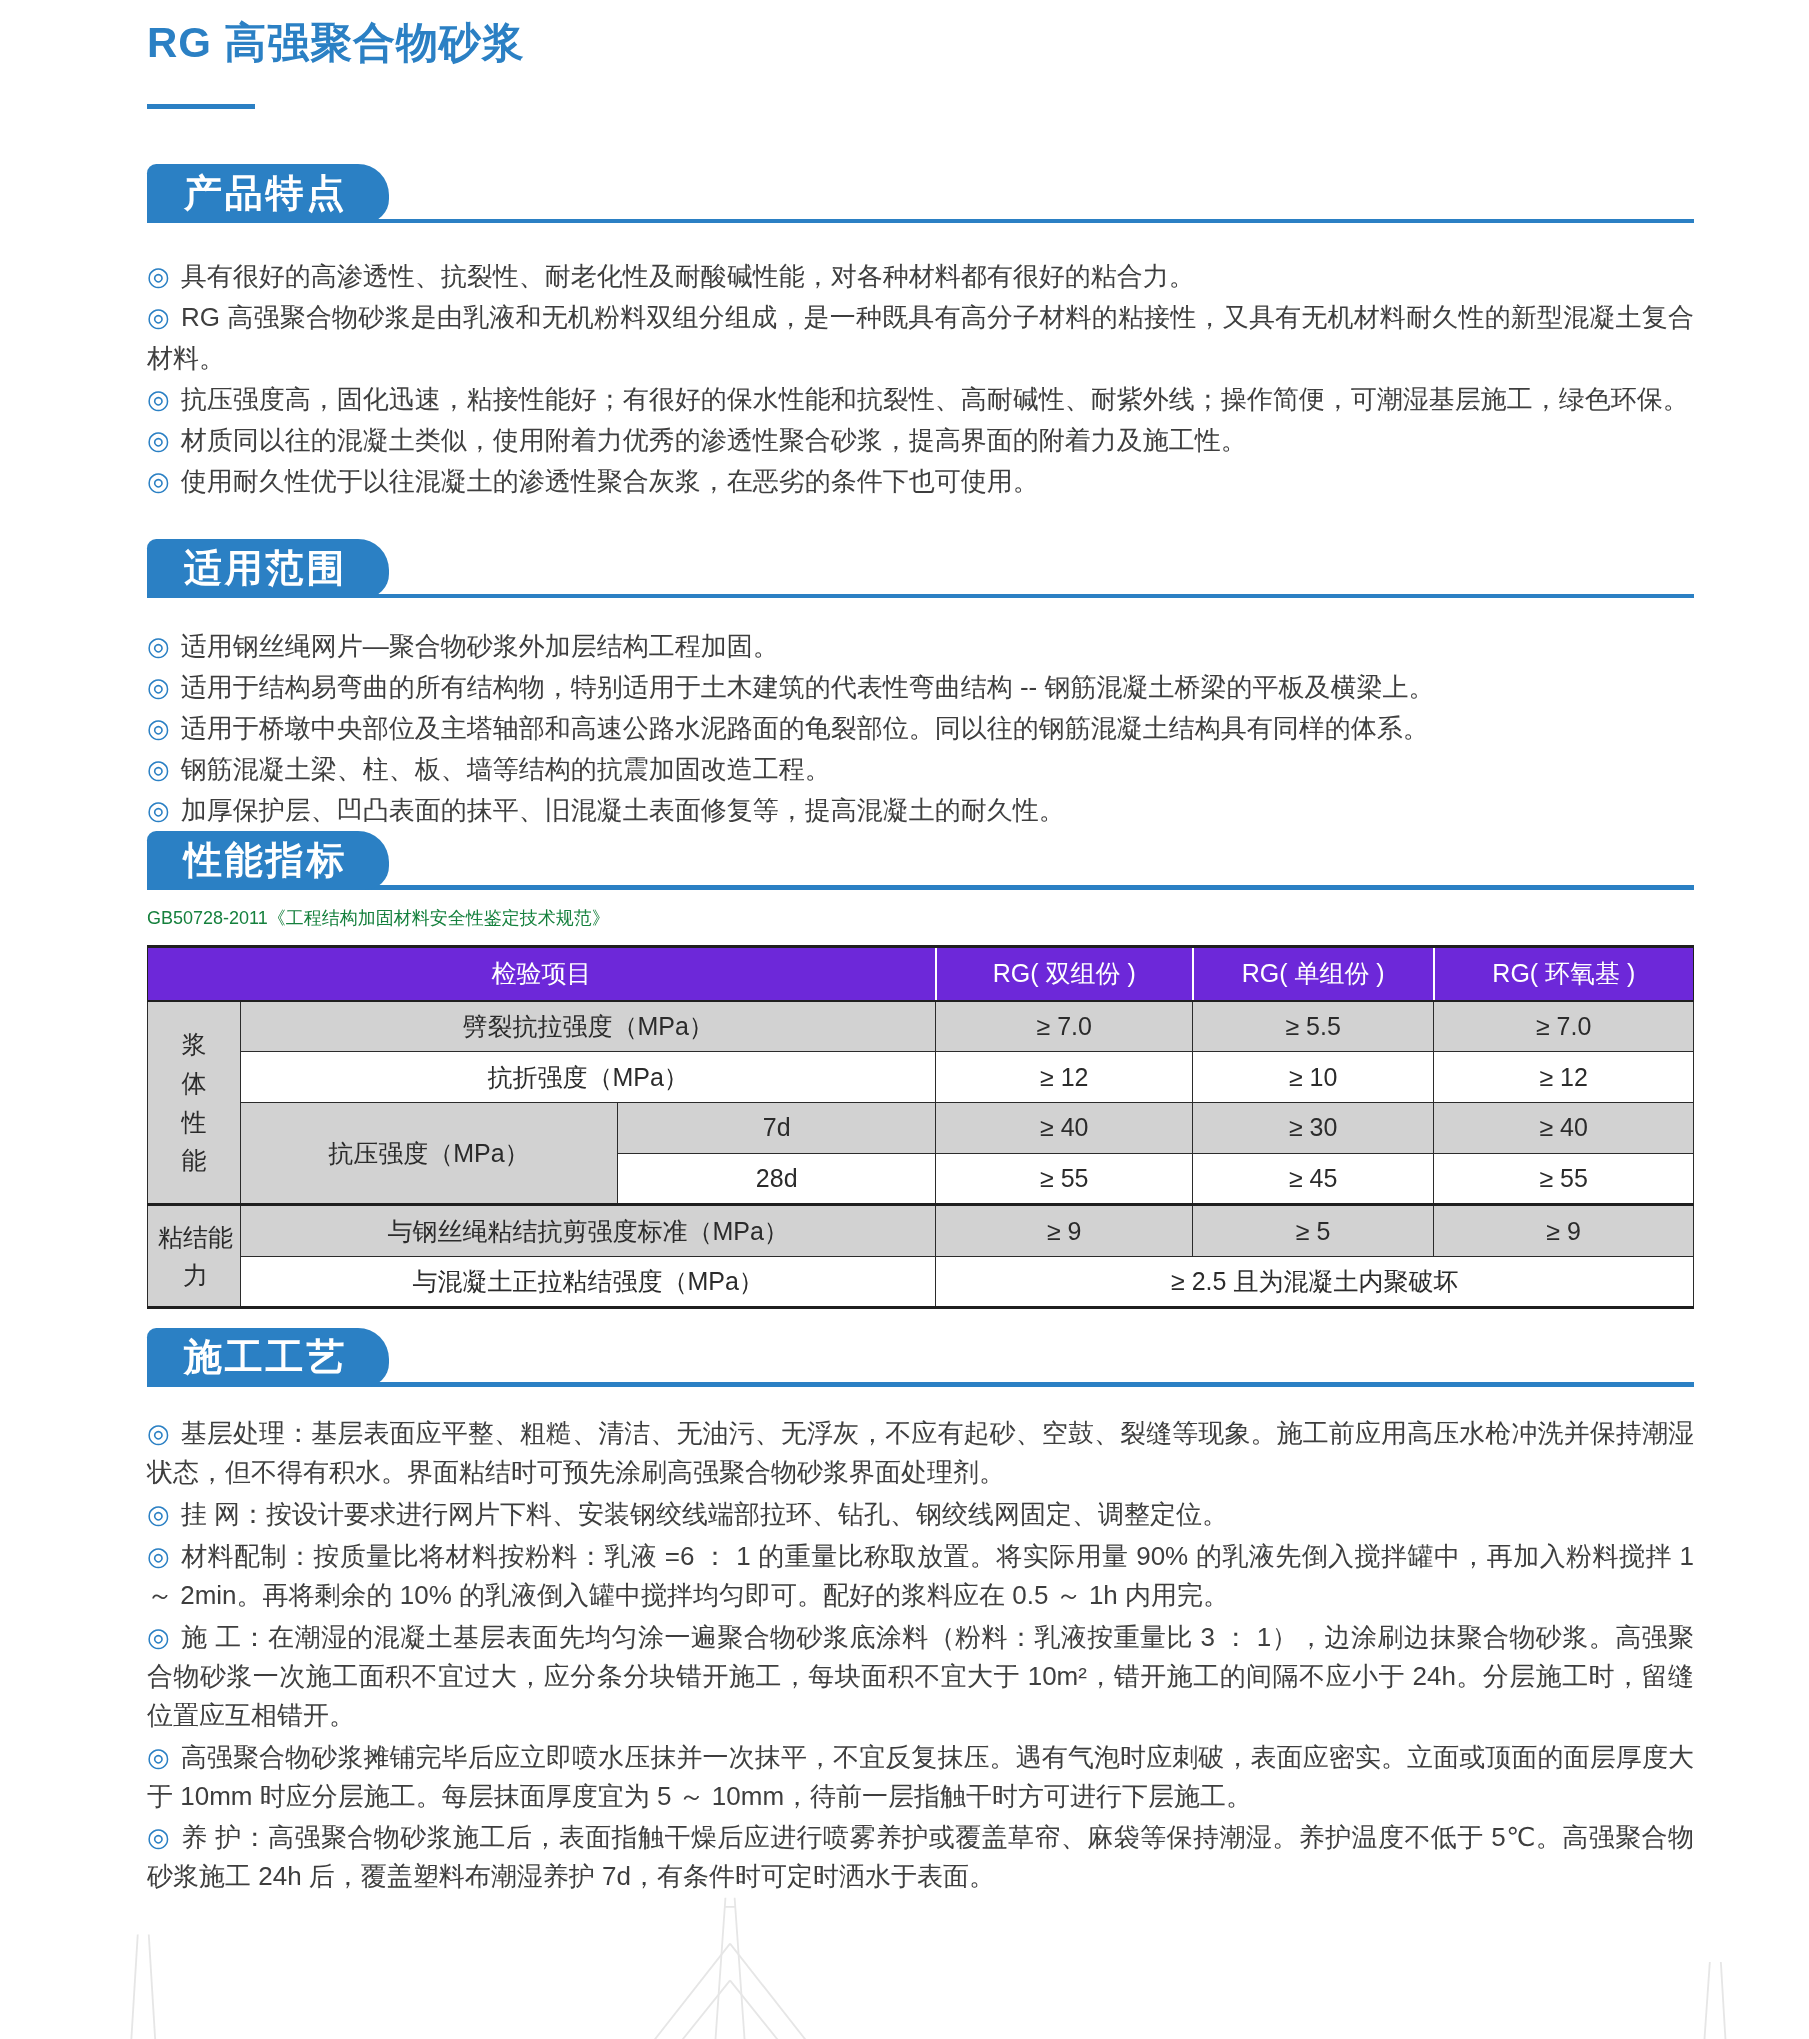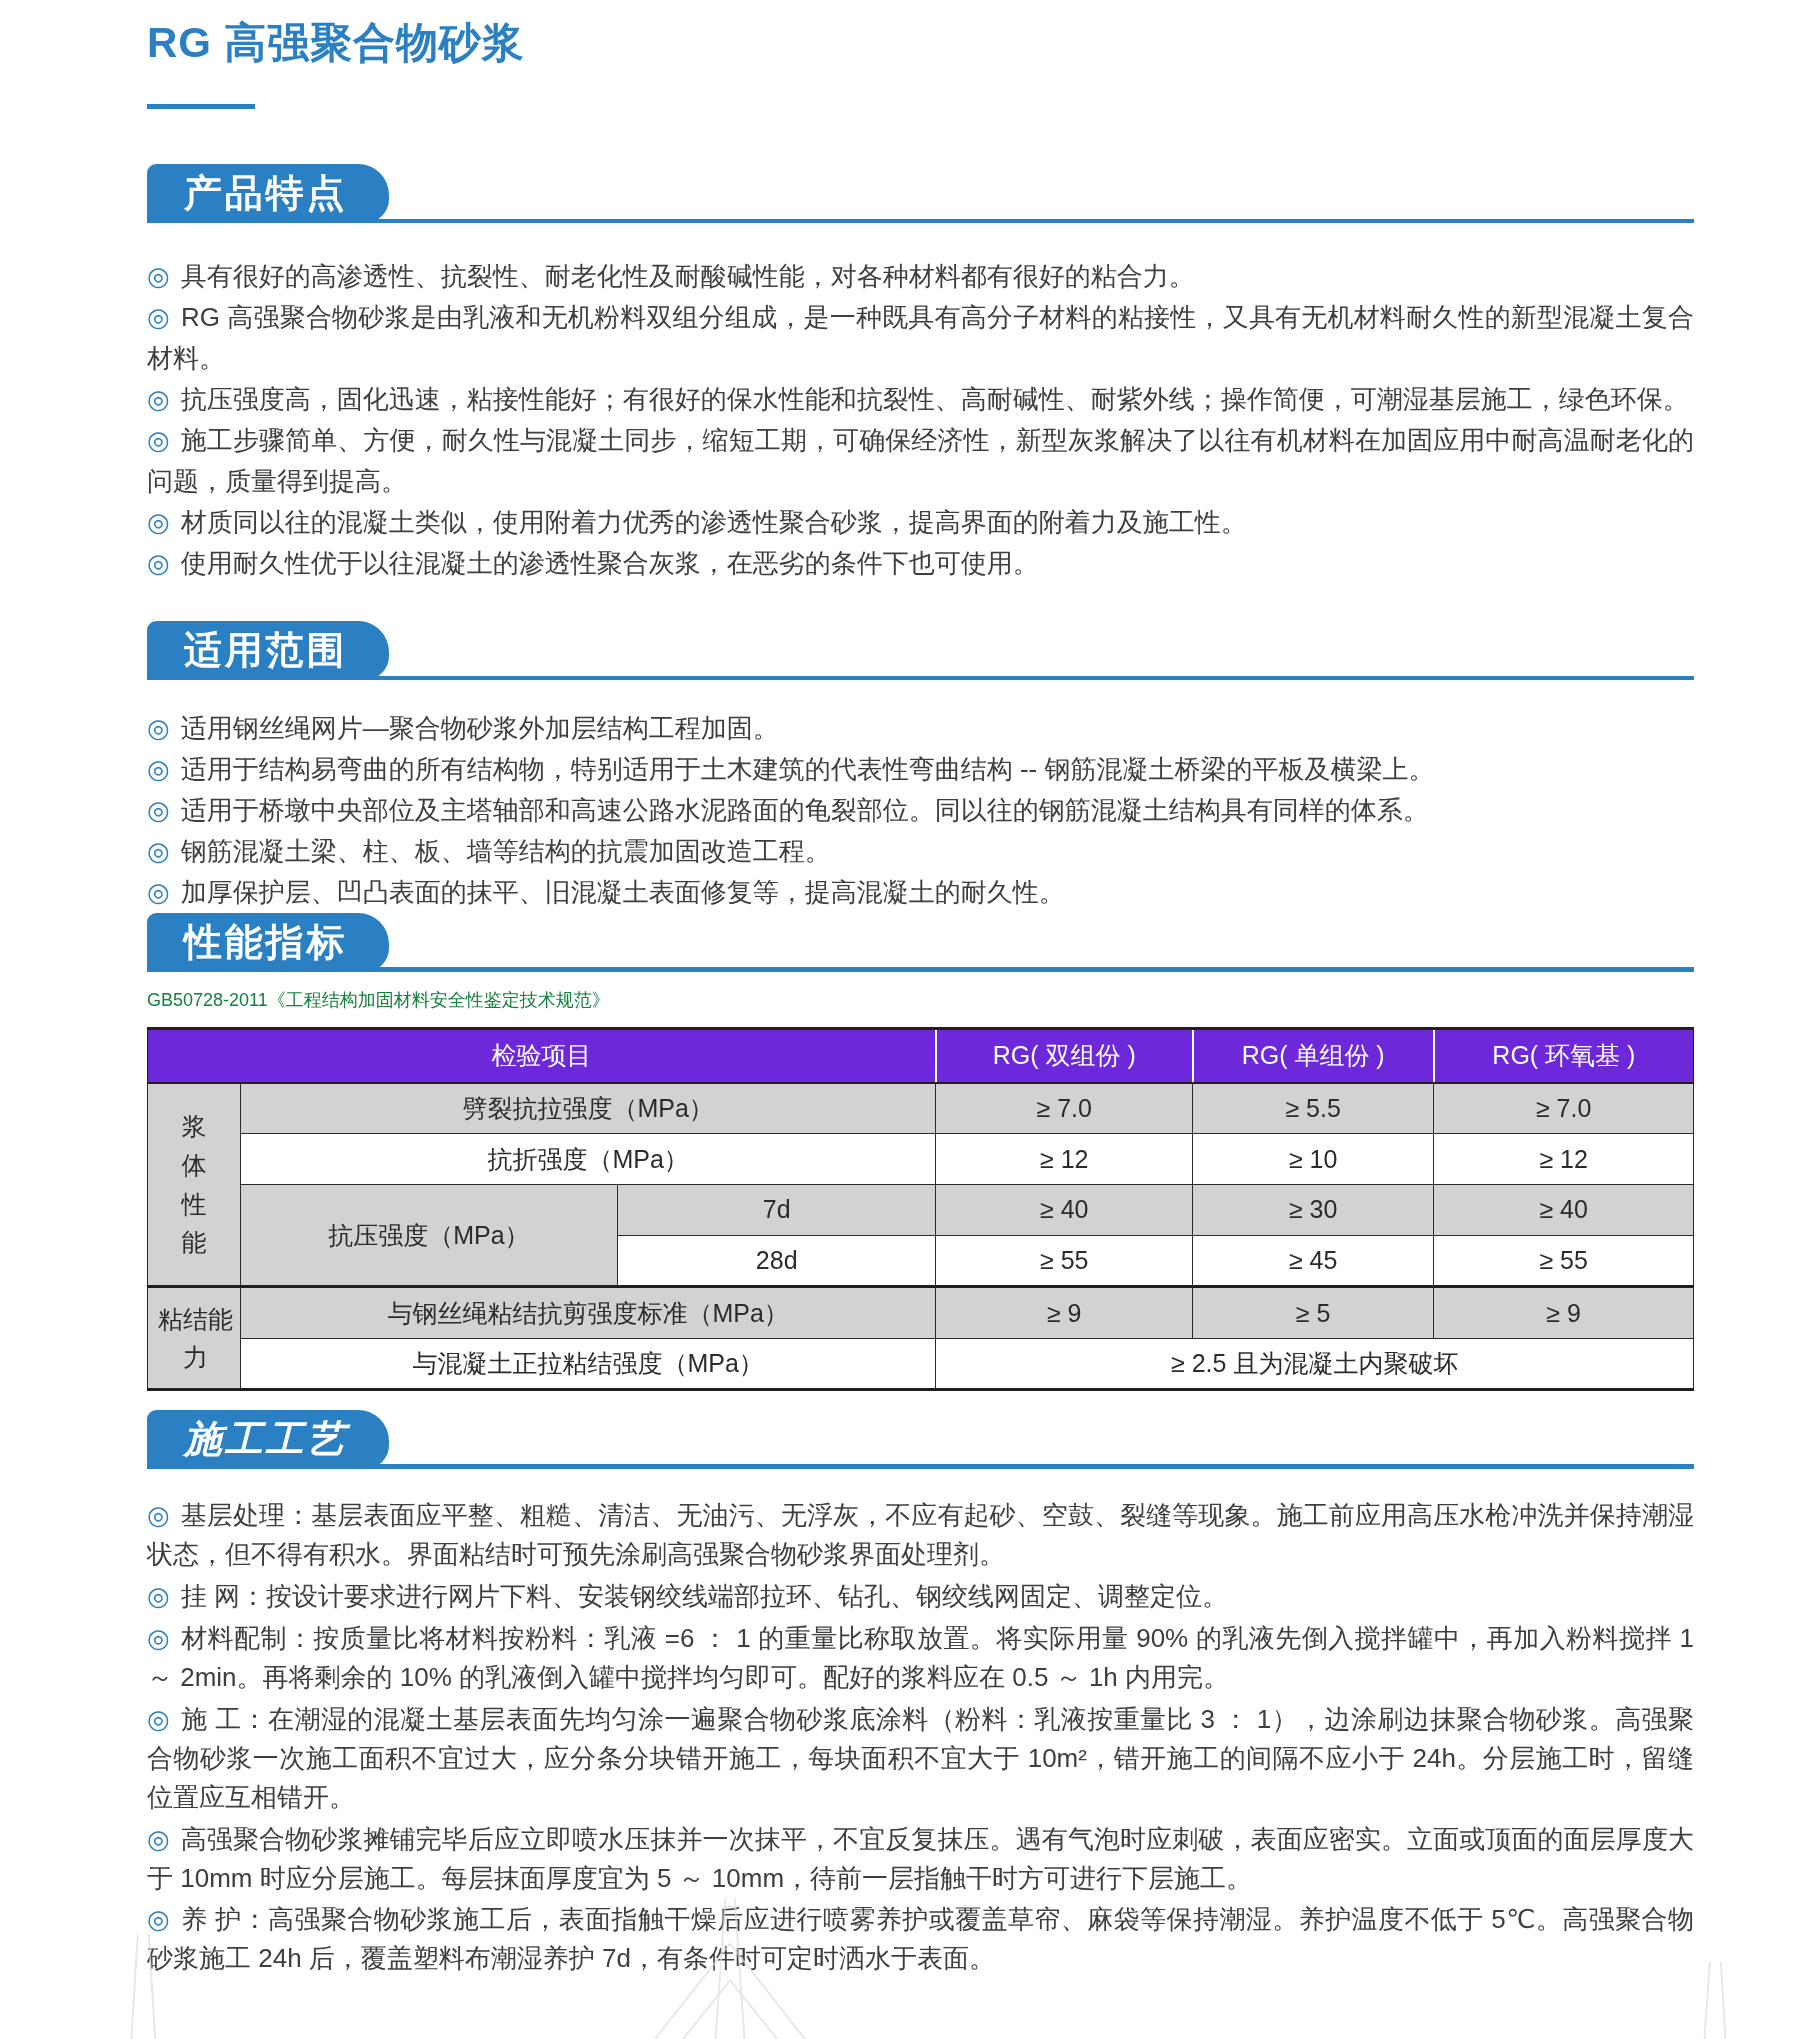--- a/index.html
+++ b/index.html
@@ -18,21 +18,21 @@
   .section-header{position:relative;height:59px;}
   .section-header .rule{position:absolute;left:0;bottom:0;width:100%;height:4.6px;background:#2b80c4;}
   .section-header .badge{
     position:absolute;left:0;bottom:0;height:59px;padding:0 42px 0 37px;
     background:#2b80c4;color:#ffffff;font-size:38px;font-weight:bold;letter-spacing:2.8px;
     display:flex;align-items:center;border-radius:9.2px 31px 24px 0;
   }
   .mt-s1{margin-top:55px;}
   .mt-s2{margin-top:37px;}
   .mt-s3{margin-top:0px;}
-  .mt-s4{margin-top:18.4px;font-style:italic;}
+  .mt-s4{margin-top:18.4px;}
 
   
   .bullets{margin-top:33px;}
   .bullets.tight{margin-top:27.5px;}
   .bullet{margin:0;font-size:26px;line-height:41px;color:#3e3e3e;text-align:justify;}
   .process .bullet{line-height:39px;margin-bottom:2.8px;}
   .mark{color:#2b80c4;margin-right:11px;font-size:26px;}
   .bullet.dual{display:flex;gap:100px;text-align:right;}
 
   
@@ -79,21 +79,20 @@
   <div class="title-rule"></div>
 
   <div class="section-header mt-s1">
     <div class="rule"></div>
     <div class="badge">产品特点</div>
   </div>
   <div class="bullets">
     <p class="bullet"><span class="mark">◎</span><span>具有很好的高渗透性、抗裂性、耐老化性及耐酸碱性能，对各种材料都有很好的粘合力。</span></p>
     <p class="bullet"><span class="mark">◎</span><span>RG 高强聚合物砂浆是由乳液和无机粉料双组分组成，是一种既具有高分子材料的粘接性，又具有无机材料耐久性的新型混凝土复合材料。</span></p>
     <p class="bullet"><span class="mark">◎</span><span>抗压强度高，固化迅速，粘接性能好；有很好的保水性能和抗裂性、高耐碱性、耐紫外线；操作简便，可潮湿基层施工，绿色环保。</span></p>
-    <p class="bullet"><span class="mark">◎</span><span>施工步骤简单、方便，耐久性与混凝土同步，缩短工期，可确保经济性，新型灰浆解决了以往有机材料在加固应用中耐高温耐老化的问题，质量得到提高。</span></p>
     <p class="bullet"><span class="mark">◎</span><span>材质同以往的混凝土类似，使用附着力优秀的渗透性聚合砂浆，提高界面的附着力及施工性。</span></p>
     <p class="bullet"><span class="mark">◎</span><span>使用耐久性优于以往混凝土的渗透性聚合灰浆，在恶劣的条件下也可使用。</span></p>
   </div>
 
   <div class="section-header mt-s2">
     <div class="rule"></div>
     <div class="badge">适用范围</div>
   </div>
   <div class="bullets tight">
     <p class="bullet"><span class="mark">◎</span><span>适用钢丝绳网片—聚合物砂浆外加层结构工程加固。</span></p>

